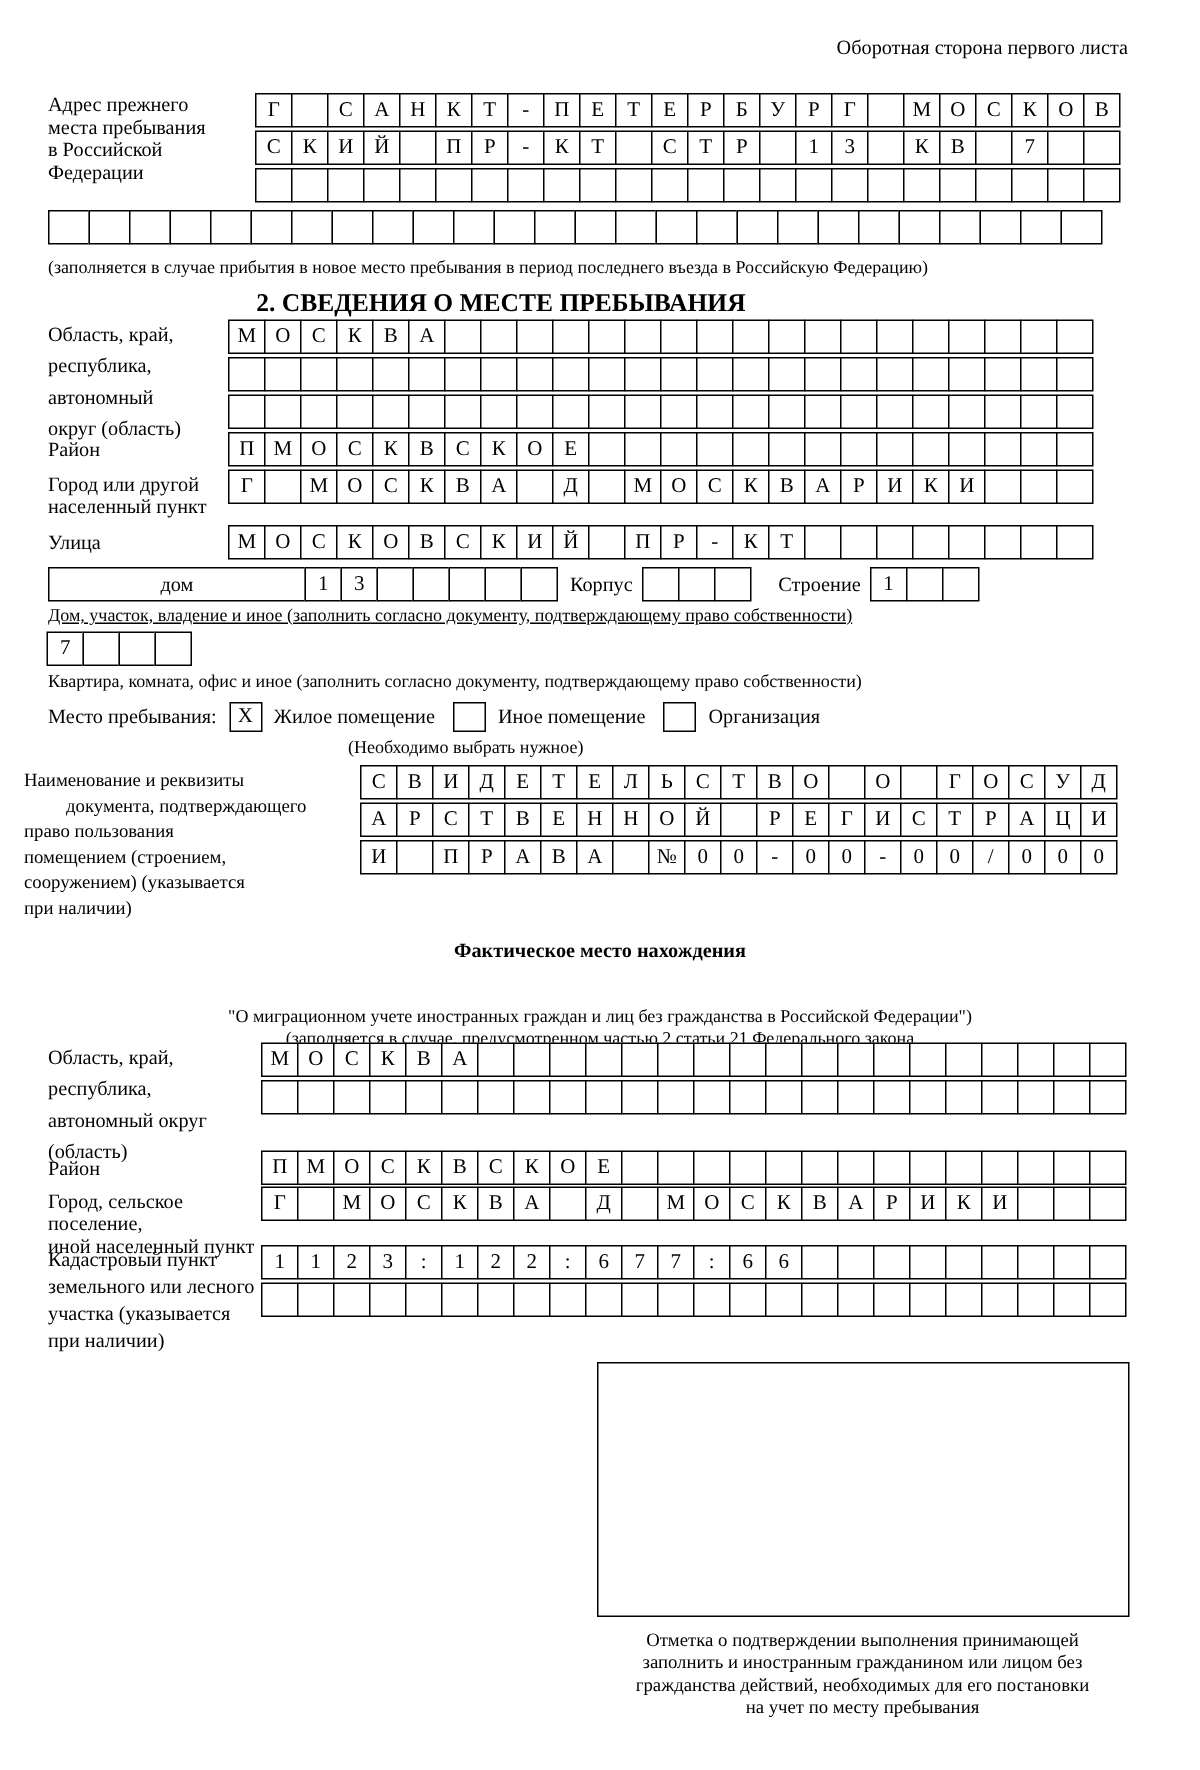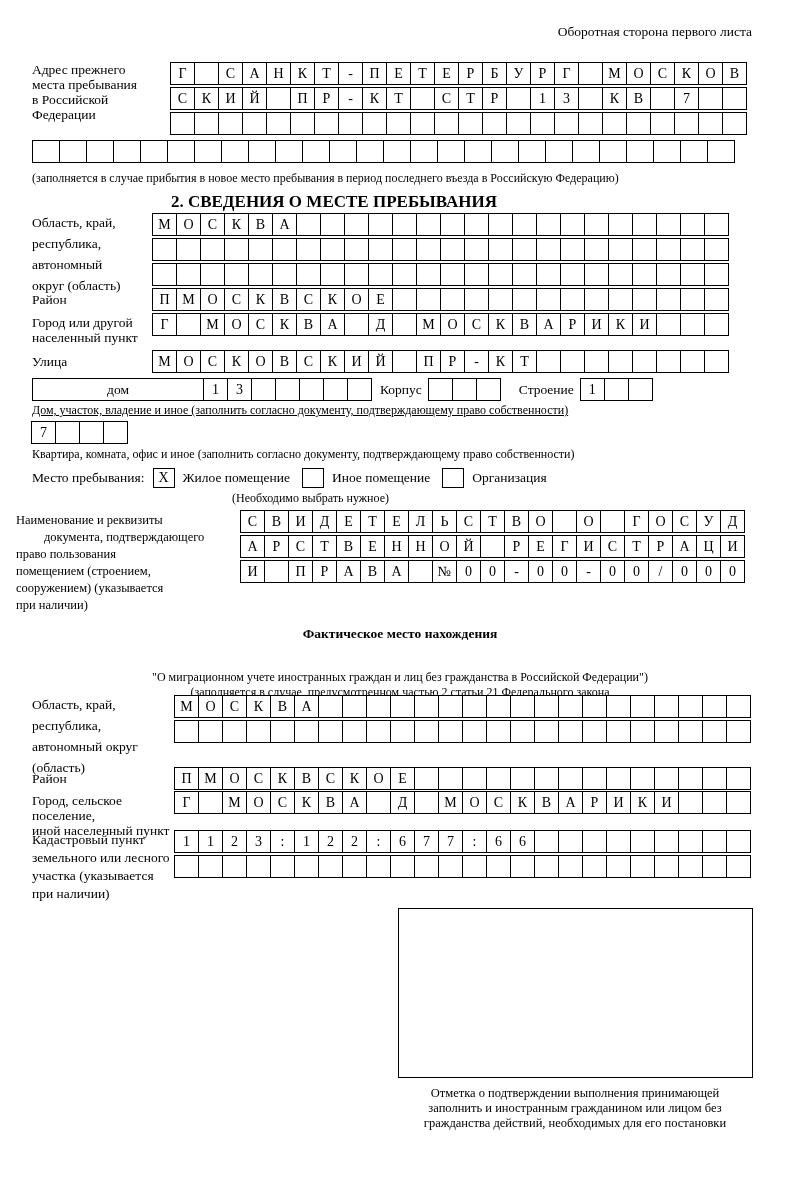--- a/index.html
+++ b/index.html
@@ -656,15 +656,16 @@
         <div class="cell"></div>
         <div class="cell"></div>
       </div>
   </div>
 
   <div class="abs bigbox" style="left:398px;top:908px;width:355px;height:170px;"></div>
   <div class="abs footnote" style="left:390px;top:1086px;width:370px;">
     <div>Отметка о подтверждении выполнения принимающей</div>
     <div>заполнить и иностранным гражданином или лицом без</div>
     <div>гражданства действий, необходимых для его постановки</div>
+    <div>на учет по месту пребывания</div>
   </div>
 
 </div>
 
 </body></html>

